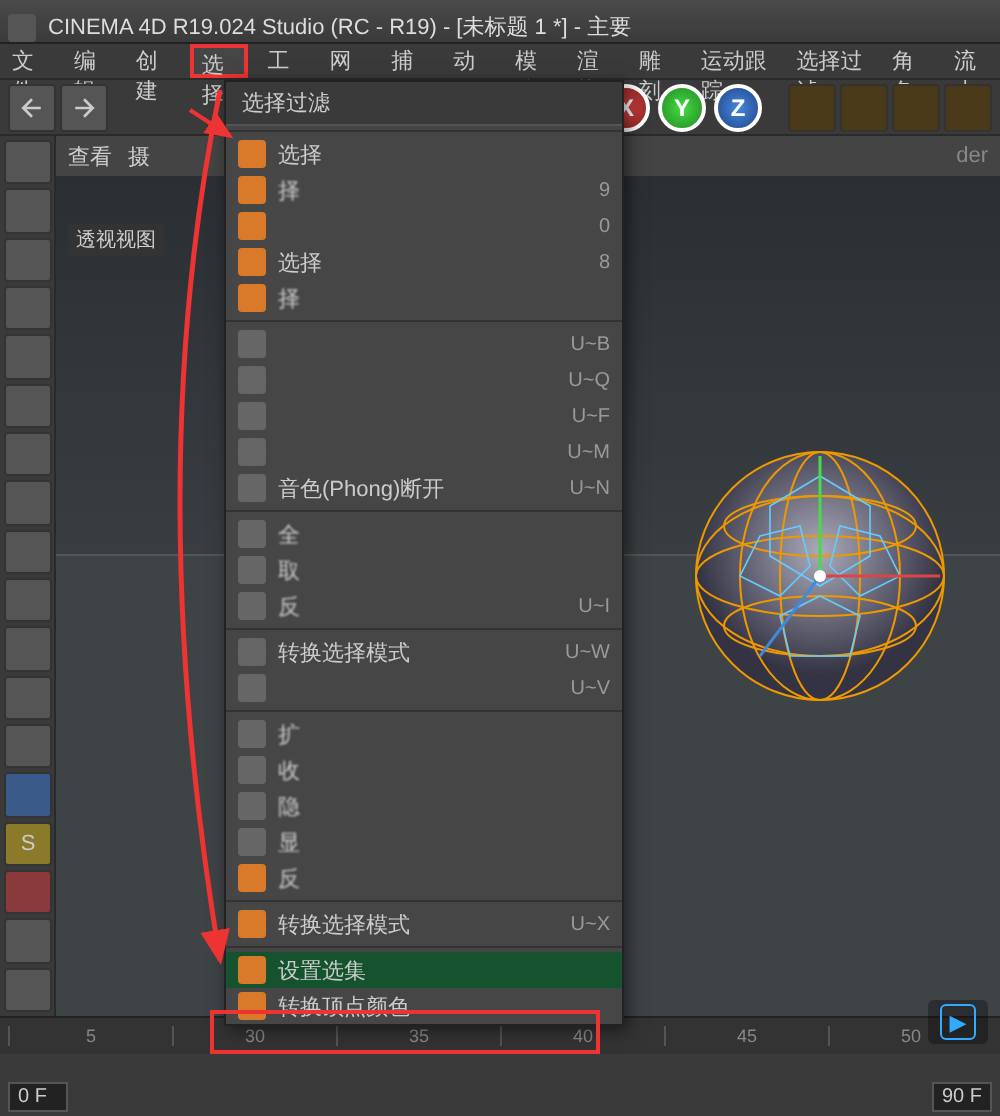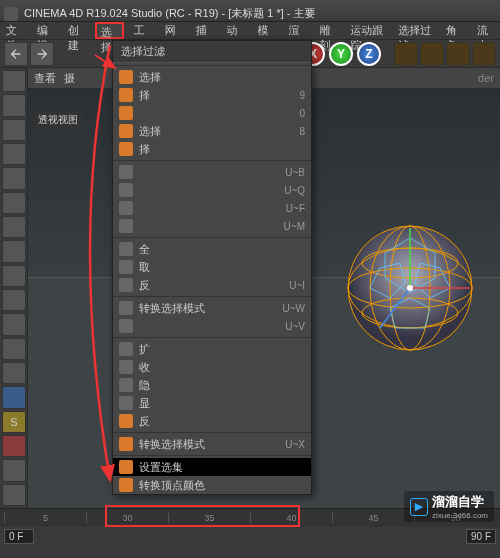--- a/index.html
+++ b/index.html
@@ -28,33 +28,33 @@
 .ltool.red{background:#8a3a3a}
 .viewport{flex:1;position:relative;background:#3a3a3a}
 .vp-header{height:20px;background:#444;display:flex;align-items:center;padding:0 6px;gap:8px}
 .vp-label{position:absolute;top:24px;left:6px;background:#333;padding:1px 4px;font-size:10px}
 .vp-canvas{position:absolute;top:20px;left:0;right:0;bottom:0;background:linear-gradient(#2a2f33 0%,#3a3f43 50%,#4a4f53 100%)}
 .grid-floor{position:absolute;bottom:0;left:0;right:0;height:55%;background:#3e4346;border-top:1px solid #555}
 .sphere{position:absolute;top:130px;right:20px;width:140px;height:140px}
 .dropdown{position:absolute;top:40px;left:112px;width:200px;background:#464646;border:1px solid #222;box-shadow:2px 2px 8px rgba(0,0,0,.5);z-index:50}
 .dd-head{padding:3px 8px;background:#3a3a3a;border-bottom:1px solid #555}
 .dd-item{display:flex;align-items:center;padding:2px 6px;height:18px;gap:6px}
-.dd-item.highlight{background:#000000}
+.dd-item.highlight{background:#14532d}
 .dd-icon{width:14px;height:14px;background:#666;border-radius:2px;flex-shrink:0}
 .dd-icon.orange{background:#d87a2a}
 .dd-label{flex:1;font-size:11px;filter:blur(0.5px)}
 .dd-label.clear{filter:none}
 .dd-shortcut{color:#999;font-size:10px}
 .dd-sep{height:1px;background:#333;margin:2px 0}
 .arrow-anno{position:absolute;z-index:60;pointer-events:none}
 .red-box{border:2px solid #e33;position:absolute;z-index:55;pointer-events:none}
 .timeline{height:50px;background:#3a3a3a;border-top:1px solid #222;display:flex;flex-direction:column}
 .tl-ruler{height:18px;background:#333;display:flex;align-items:center;padding:0 4px;gap:0;position:relative}
 .tl-tick{flex:1;text-align:center;font-size:9px;color:#888;border-left:1px solid #555}
-.tl-controls{flex:1;display:flex;align-items:flex-start;padding:2px 4px;gap:4px}
+.tl-controls{flex:1;display:flex;align-items:flex-end;padding:2px 4px;gap:4px}
 .tl-field{background:#222;border:1px solid #555;padding:1px 4px;font-size:10px;width:30px}
 .watermark{position:absolute;bottom:36px;right:6px;z-index:70;display:flex;align-items:center;gap:4px;background:rgba(0,0,0,.3);padding:2px 6px;border-radius:3px}
 .watermark .play{width:18px;height:18px;border:1.5px solid #3af;border-radius:3px;display:flex;align-items:center;justify-content:center;color:#3af}
 .watermark .txt{font-size:13px;color:#fff;font-weight:bold}
 .watermark .sub{font-size:8px;color:#aaa}
 </style>
 </head>
 <body>
 
 <div class="titlebar">
@@ -211,20 +211,25 @@
   <div class="dd-item">
       <div class="dd-icon"></div>
       <span class="dd-label"></span>
       <span class="dd-shortcut">U~F</span>
     </div>
   <div class="dd-item">
       <div class="dd-icon"></div>
       <span class="dd-label"></span>
       <span class="dd-shortcut">U~M</span>
     </div>
+  <div class="dd-item">
+      <div class="dd-icon"></div>
+      <span class="dd-label clear">音色(Phong)断开</span>
+      <span class="dd-shortcut">U~N</span>
+    </div>
   <div class="dd-sep"></div>
   <div class="dd-item">
       <div class="dd-icon"></div>
       <span class="dd-label">全</span>
     </div>
   <div class="dd-item">
       <div class="dd-icon"></div>
       <span class="dd-label">取</span>
     </div>
   <div class="dd-item">
@@ -303,17 +308,13 @@
   </div>
   <div class="tl-controls">
     <div class="tl-field">0 F</div>
     <div class="spacer"></div>
     <div class="tl-field">90 F</div>
   </div>
 </div>
 
 <div class="watermark">
   <div class="play">▶</div>
-  <div>
-    <div class="txt">溜溜自学</div>
-    <div class="sub">zixue.3d66.com</div>
-  </div>
 </div>
 
 </body></html>

